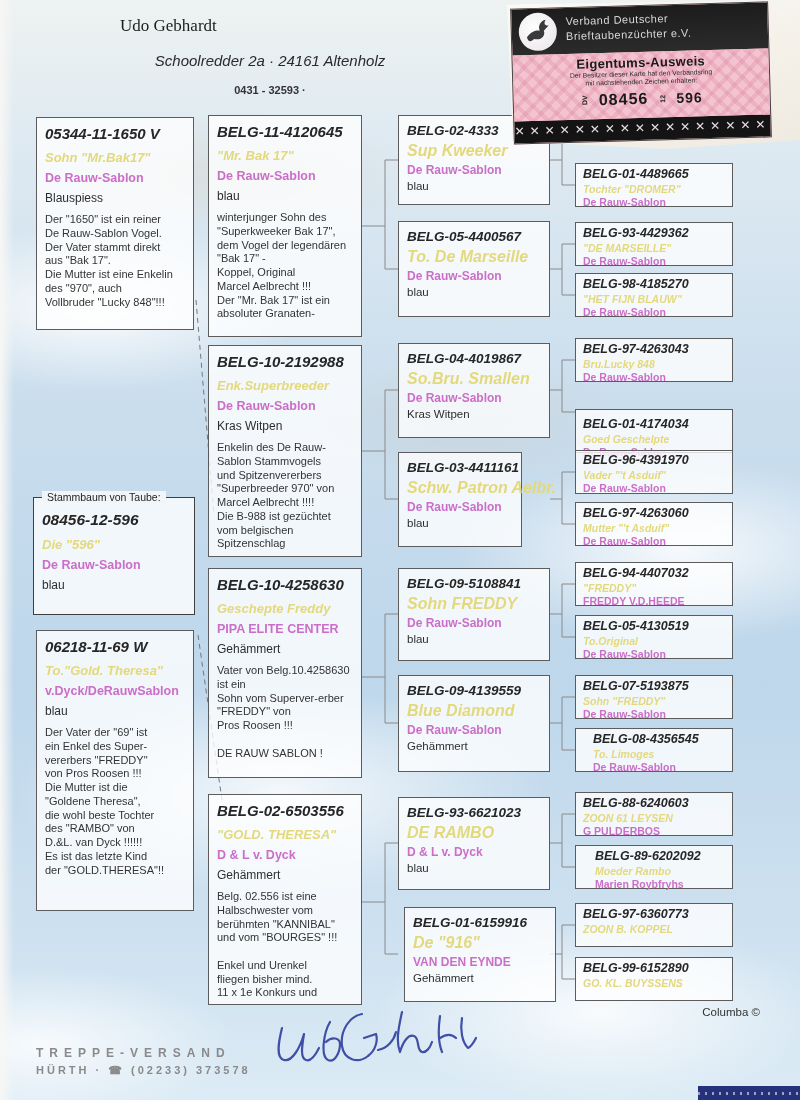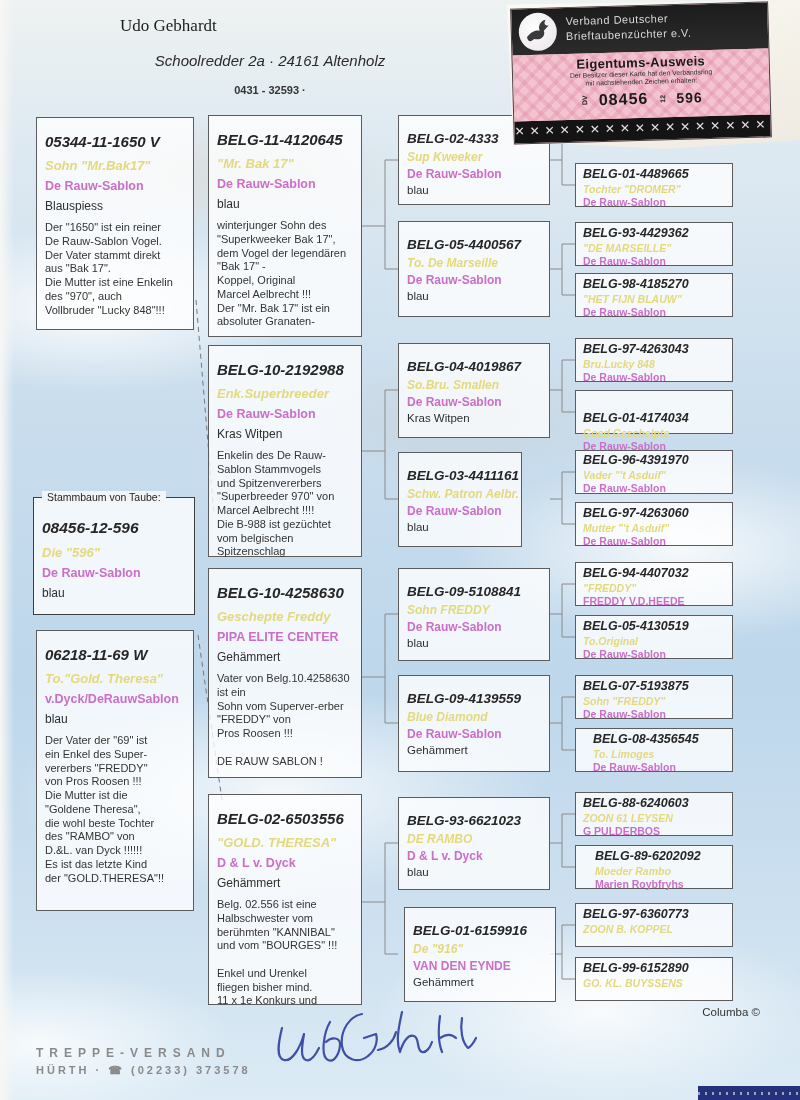--- a/index.html
+++ b/index.html
@@ -47,26 +47,26 @@
   .stamp-sub{font-size:6.8px;line-height:8px;color:#2d2d2d;}
   .stamp-ring-row{display:flex;align-items:center;justify-content:center;gap:10px;margin-top:4px;}
   .stamp-rot{transform:rotate(-90deg);font-size:7px;font-weight:bold;color:#222;width:8px;}
   .stamp-num{font-size:16px;font-weight:bold;letter-spacing:1px;color:#1a1a1a;}
   .stamp-num2{font-size:14px;font-weight:bold;letter-spacing:1px;color:#1a1a1a;}
   .stamp-band{height:22px;background:#141414;color:#e8e0e8;text-align:center;
     font-size:12px;line-height:20px;letter-spacing:5px;overflow:hidden;white-space:nowrap;}
   .stamp-band::before{content:"✕✕✕✕✕✕✕✕✕✕✕✕✕✕✕✕✕✕";}
   
   .box{position:absolute;box-sizing:border-box;border:1px solid #5c5c5c;
-    background:rgba(255,255,255,0.78);padding:15px 8px;}
+    background:rgba(255,255,255,0.78);padding:7px 8px;}
   .ring{font-style:italic;font-weight:bold;font-size:15px;color:#262626;margin-bottom:8px;white-space:nowrap;}
   .ring.md{font-size:13.5px;margin-bottom:4px;}
   .ring.sm{font-size:12.5px;margin-bottom:2px;}
   .bname{font-style:italic;font-weight:bold;font-size:13px;color:#e3d97c;margin-bottom:6px;white-space:nowrap;}
-  .bname.md{font-size:12px;margin-bottom:3px;}
+  .bname.md{font-size:16px;margin-bottom:3px;}
   .bname.sm{font-size:10.5px;margin-bottom:1px;}
   .strain{font-weight:bold;font-size:12.5px;color:#cb6ec8;margin-bottom:6px;white-space:nowrap;}
   .strain.md{font-size:12px;margin-bottom:3px;}
   .strain.sm{font-size:10.5px;margin-bottom:0;}
   .bcolor{font-size:12px;color:#2e2e2e;margin-bottom:8px;}
   .bcolor.md{font-size:11.5px;margin-bottom:0;}
   .desc{font-size:11px;line-height:1.25;color:#333;white-space:pre-line;}
   .legend{position:absolute;top:-7px;left:8px;font-size:10.5px;color:#1e1e1e;
     background:#f1f5f8;padding:0 5px;white-space:nowrap;}
   .subject-box{border:1px solid #3f3f3f;}
@@ -279,21 +279,21 @@
   <div class="box" style="left:575px;top:273px;width:158px;height:44px;padding:3px 7px">
     <div class="ring sm">BELG-98-4185270</div>
     <div class="bname sm">"HET FIJN BLAUW"</div>
     <div class="strain sm">De Rauw-Sablon</div>
   </div>
   <div class="box" style="left:575px;top:338px;width:158px;height:44px;padding:3px 7px">
     <div class="ring sm">BELG-97-4263043</div>
     <div class="bname sm">Bru.Lucky 848</div>
     <div class="strain sm">De Rauw-Sablon</div>
   </div>
-  <div class="box" style="left:575px;top:390px;width:158px;height:44px;padding:20px 7px">
+  <div class="box" style="left:575px;top:409px;width:158px;height:44px;padding:7px 7px">
     <div class="ring sm">BELG-01-4174034</div>
     <div class="bname sm">Goed Geschelpte</div>
     <div class="strain sm">De Rauw-Sablon</div>
   </div>
   <div class="box" style="left:575px;top:450px;width:158px;height:44px;padding:2px 7px">
     <div class="ring sm">BELG-96-4391970</div>
     <div class="bname sm">Vader "'t Asduif"</div>
     <div class="strain sm">De Rauw-Sablon</div>
   </div>
   <div class="box" style="left:575px;top:502px;width:158px;height:44px;padding:3px 7px">

